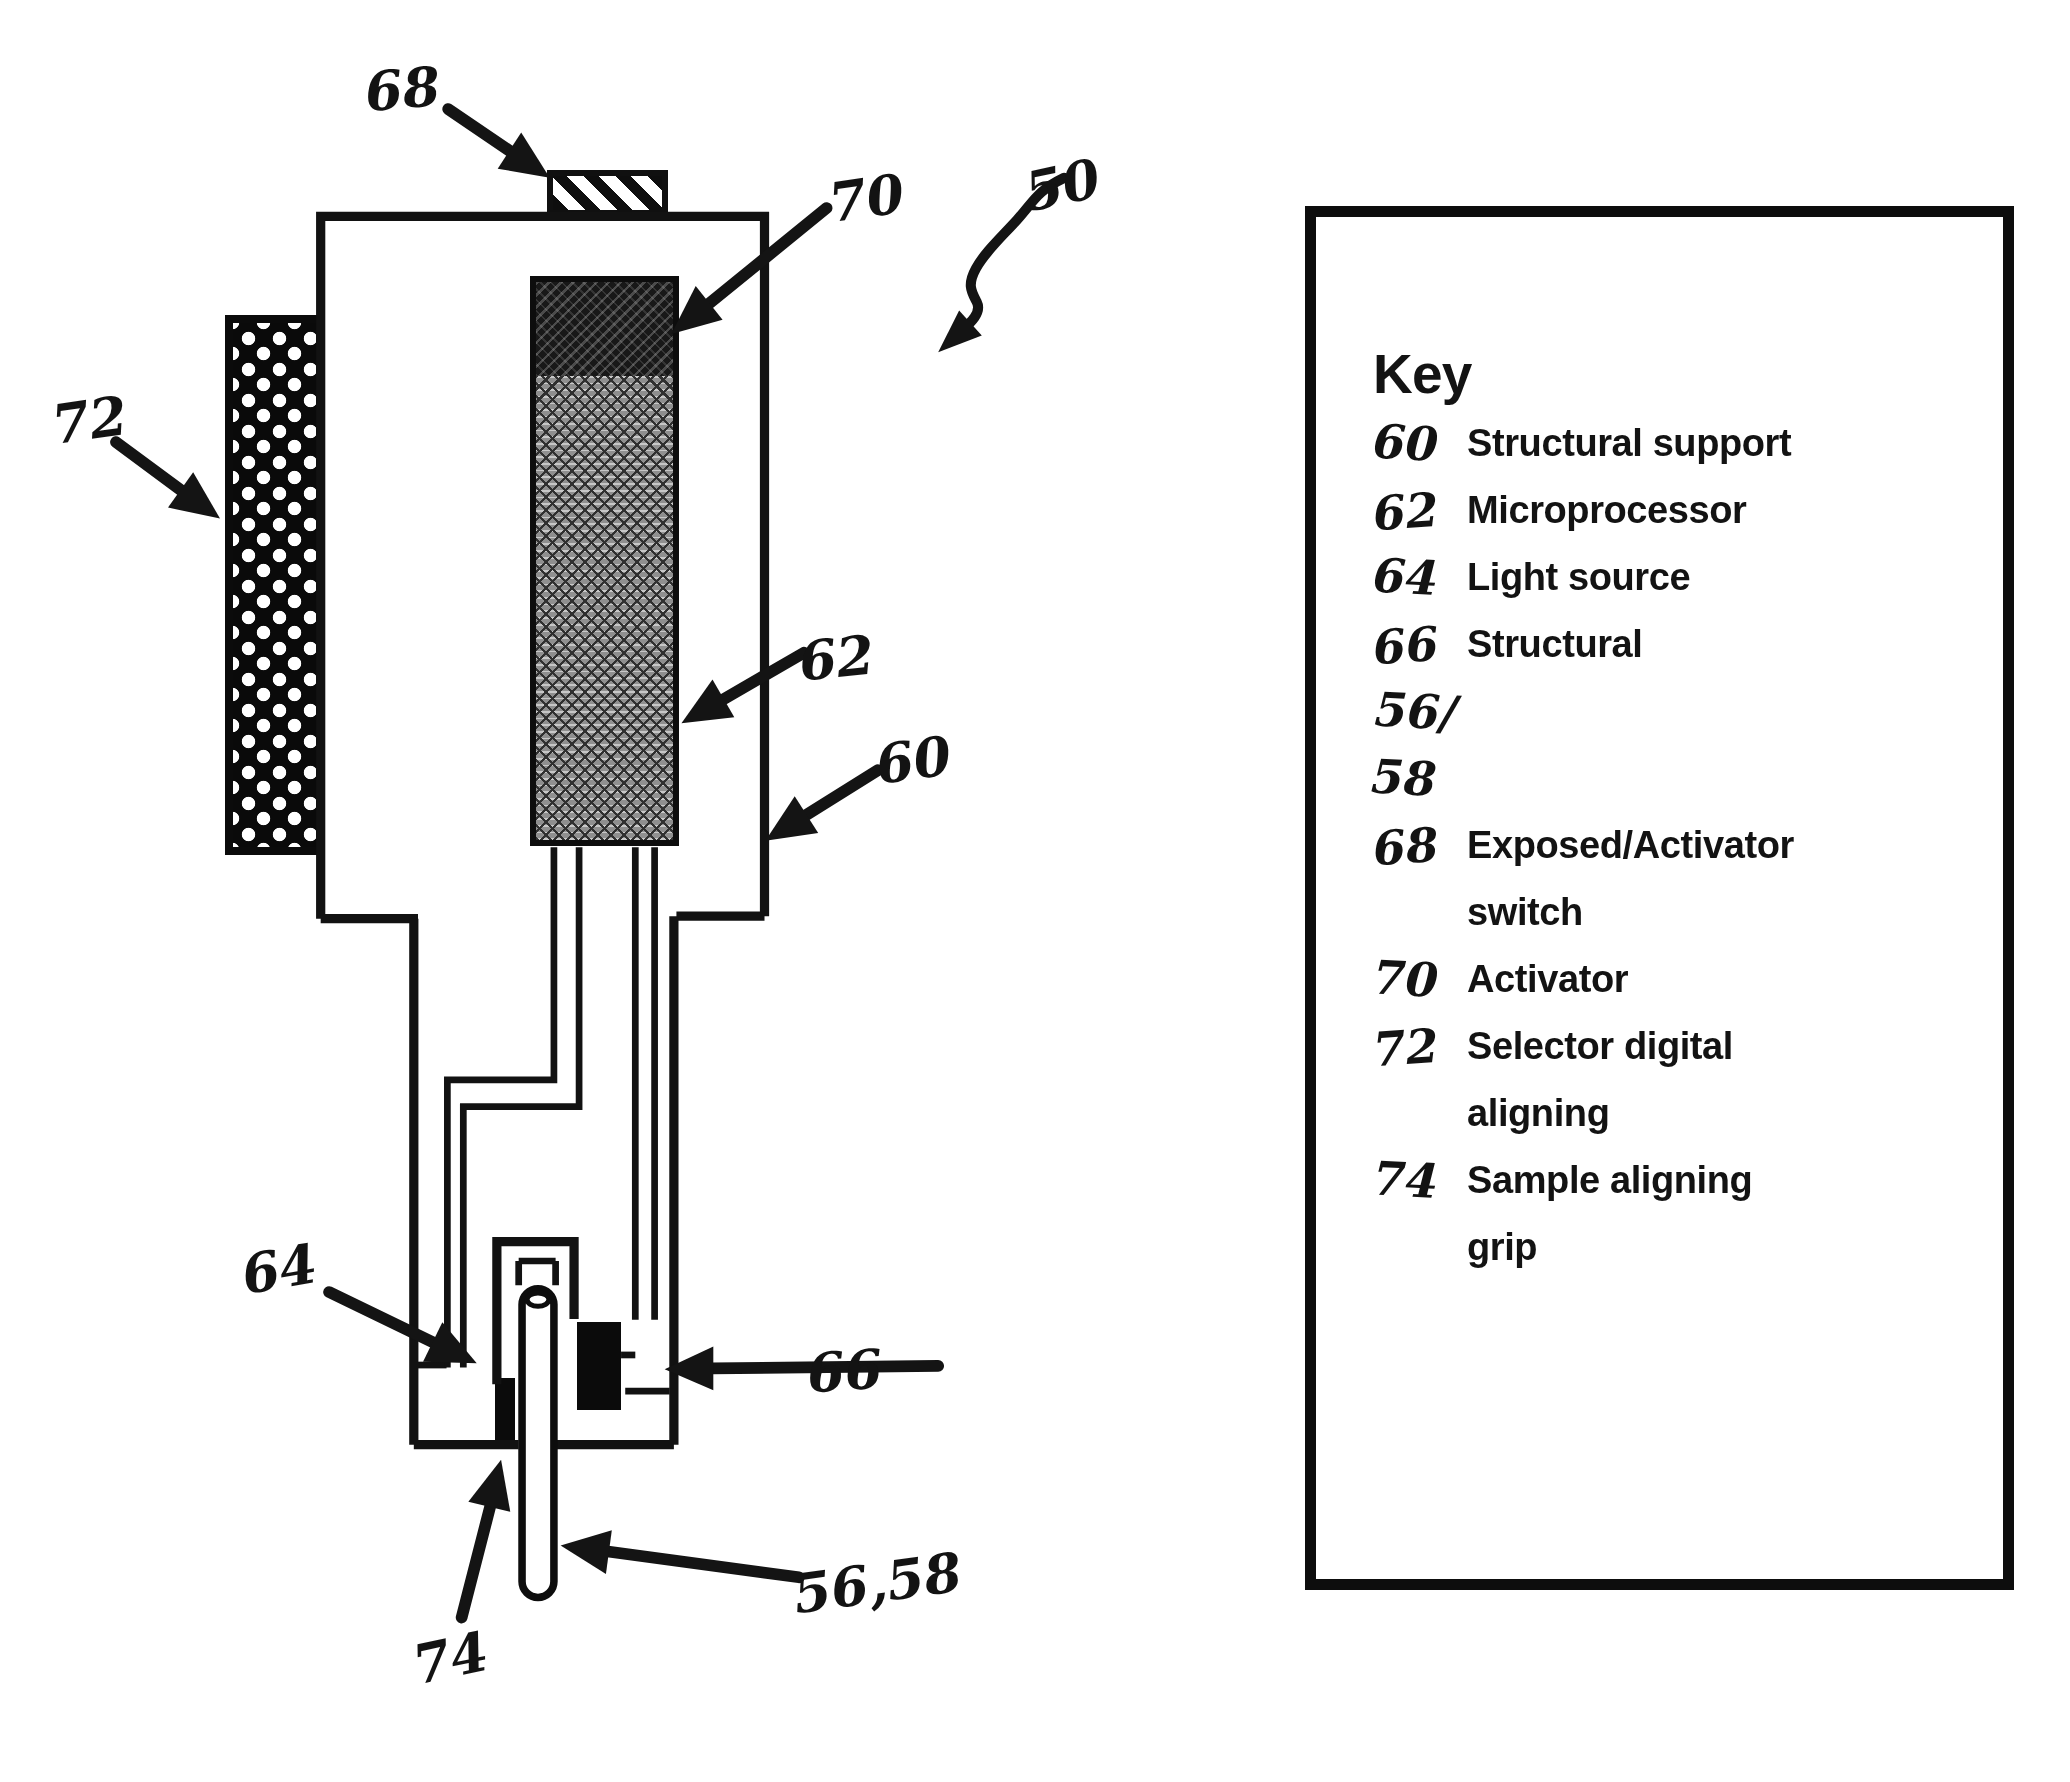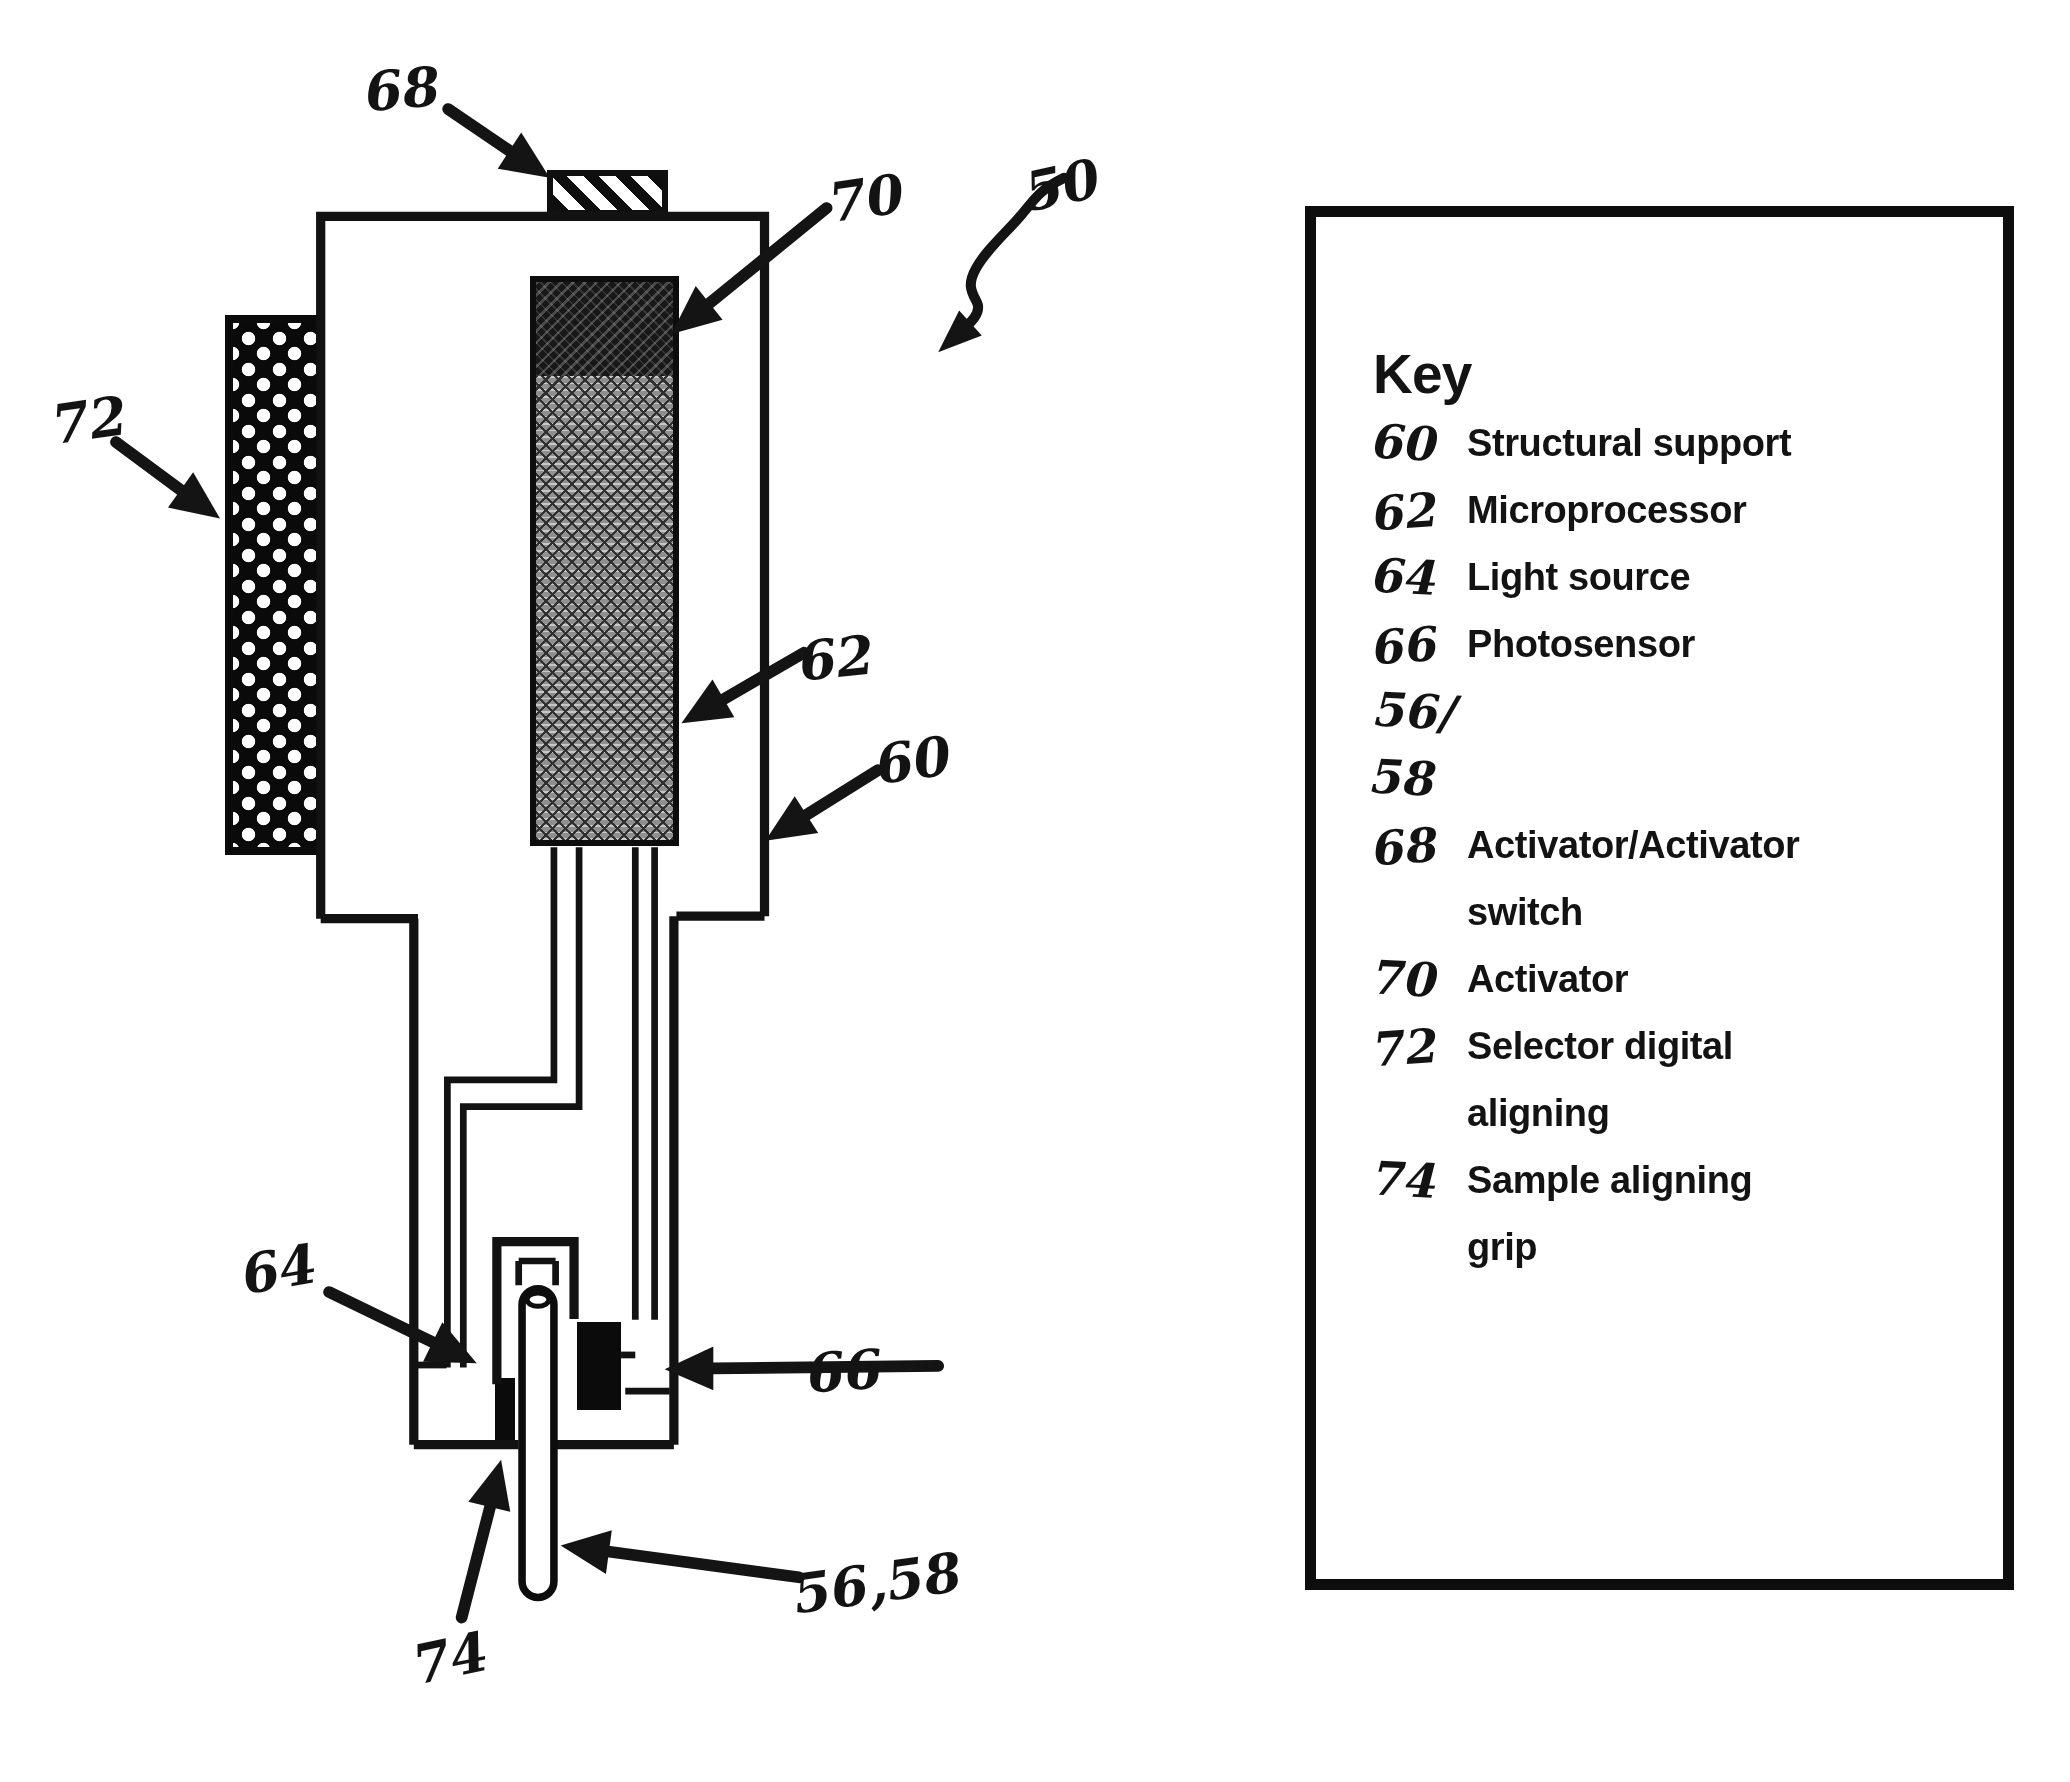--- a/index.html
+++ b/index.html
@@ -178,37 +178,37 @@
       <div class="key-text">
           <span>Light source</span>
         </div>
     </div>
 
     <div class="key-entry">
       <div class="key-num">
           <span>66</span>
         </div>
       <div class="key-text">
-          <span>Photosensor</span>
+          <span>Structural</span>
         </div>
     </div>
 
     <div class="key-entry">
       <div class="key-num">
         <span>56/</span>
           <span>58</span>
       </div>
     </div>
 
     <div class="key-entry">
       <div class="key-num">
           <span>68</span>
         </div>
       <div class="key-text">
-        <span>Activator/Activator</span>
+        <span>Exposed/Activator</span>
         <span>switch</span>
       </div>
     </div>
 
     <div class="key-entry">
       <div class="key-num">
           <span>70</span>
         </div>
       <div class="key-text">
         <span>Activator</span>

